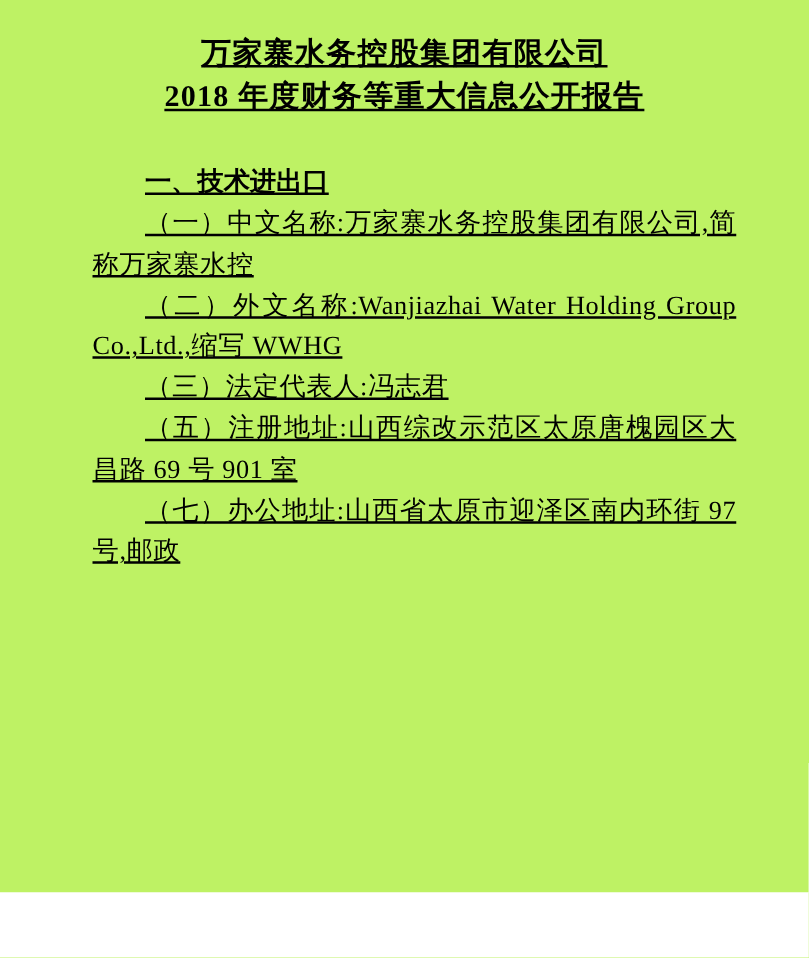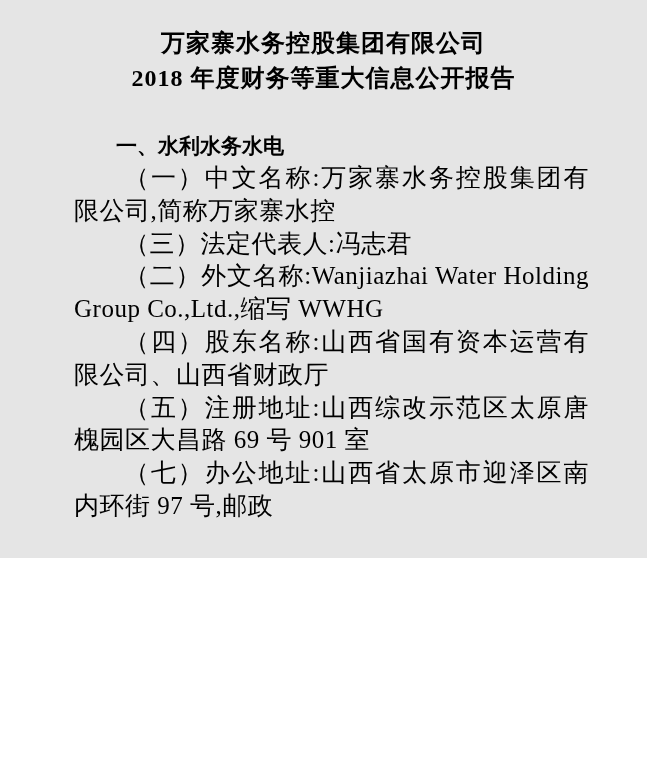--- a/index.html
+++ b/index.html
@@ -3,24 +3,25 @@
 <meta charset="utf-8">
 <style>
   html, body {
     margin: 0;
     padding: 0;
     background: #ffffff;
   }
   .page {
     position: relative;
     width: 647px;
-    height: 558px;
-    background: #e5e5e5;
+    height: 714px;
+    background: #bef264;
     overflow: hidden;
     color: #000000;
+    text-decoration: underline;
   }
   .doc-title {
     margin-top: 26px;
     text-align: center;
     font-family: "Liberation Serif", "DejaVu Serif", serif;
     font-weight: bold;
     font-size: 24px;
     line-height: 35px;
     color: #000000;
   }
@@ -35,21 +36,21 @@
     font-family: "Liberation Sans", "DejaVu Sans", sans-serif;
     font-weight: bold;
     font-size: 21px;
     line-height: 33px;
     text-indent: 2em;
     margin: 0;
     color: #000000;
   }
   .para {
     font-family: "Liberation Serif", "DejaVu Serif", serif;
-    font-size: 25px;
+    font-size: 21px;
     line-height: 32.8px;
     text-align: justify;
     text-justify: inter-ideograph;
     text-indent: 2em;
     margin: 0;
     color: #000000;
     letter-spacing: 0.5px;
   }
 </style>
 </head>
@@ -57,29 +58,28 @@
 
 <div class="page">
 
   <div class="doc-title">
     <span class="title-line">万家寨水务控股集团有限公司</span>
     <span class="title-line">2018 年度财务等重大信息公开报告</span>
   </div>
 
   <div class="content">
 
-    <h2 class="section-heading">一、水利水务水电</h2>
+    <h2 class="section-heading">一、技术进出口</h2>
 
     <p class="para">（一）中文名称:万家寨水务控股集团有限公司,简称万家寨水控</p>
 
+    <p class="para">（二）外文名称:Wanjiazhai Water Holding Group Co.,Ltd.,缩写 WWHG</p>
+
     <p class="para">（三）法定代表人:冯志君</p>
 
-    <p class="para">（二）外文名称:Wanjiazhai Water Holding Group Co.,Ltd.,缩写 WWHG</p>
-
-    <p class="para">（四）股东名称:山西省国有资本运营有限公司、山西省财政厅</p>
 
     <p class="para">（五）注册地址:山西综改示范区太原唐槐园区大昌路 69 号 901 室</p>
 
 
     <p class="para">（七）办公地址:山西省太原市迎泽区南内环街 97 号,邮政</p>
 
   </div>
 
 </div>
 

